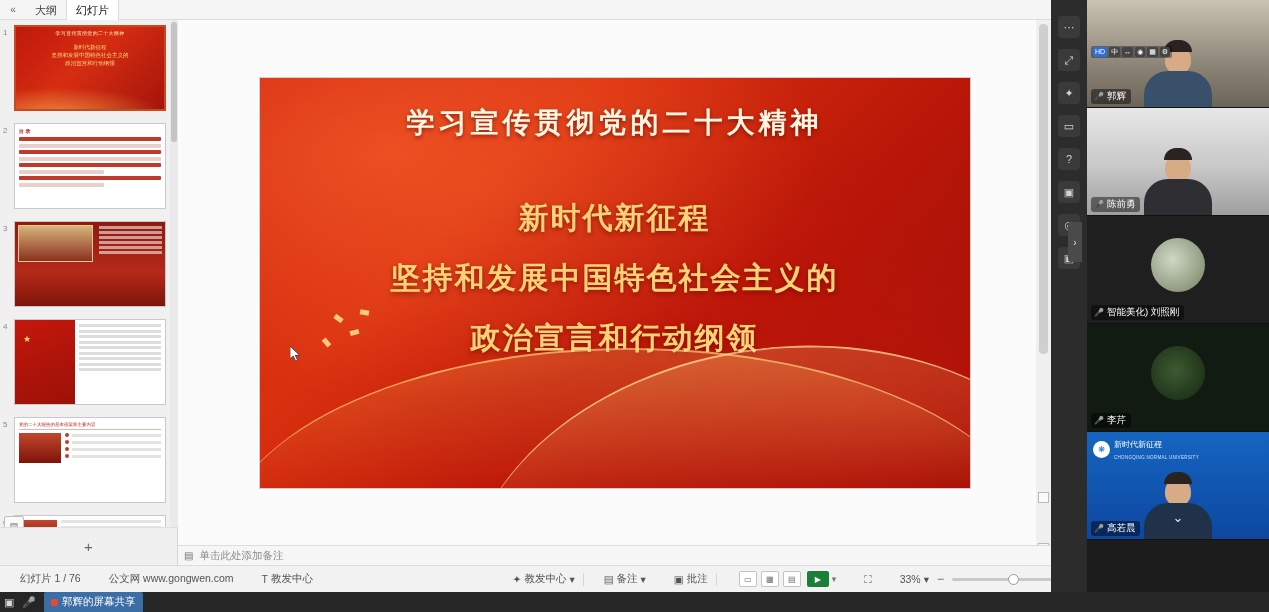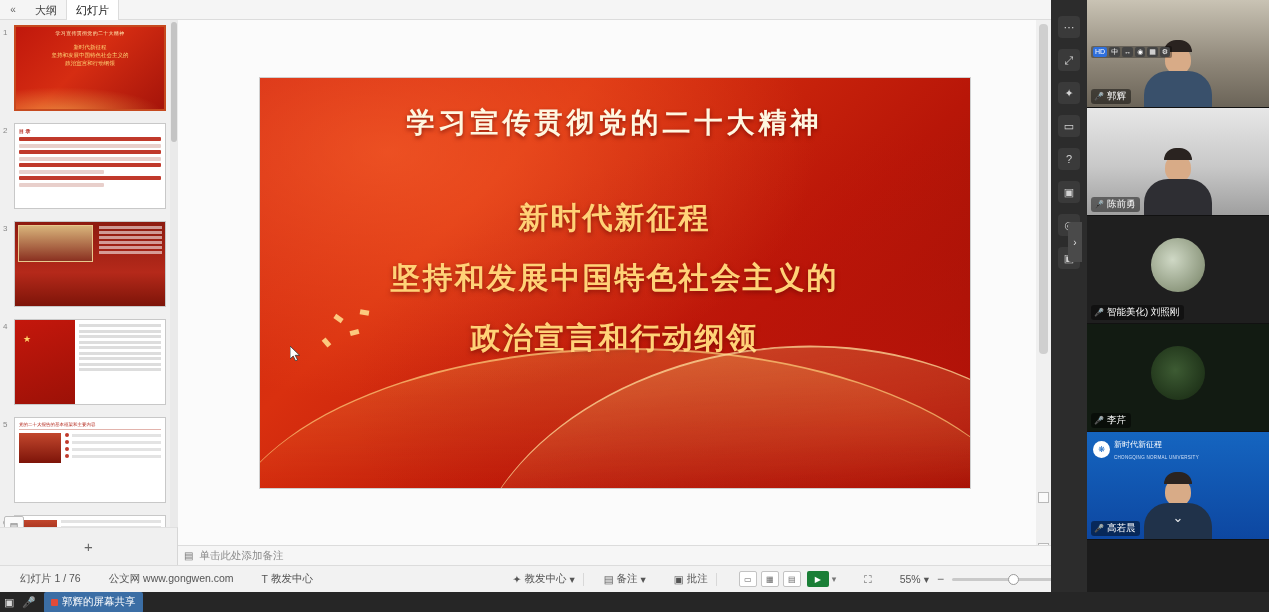--- a/index.html
+++ b/index.html
@@ -449,21 +449,21 @@
         <div class="sep"></div>
         <div class="sb-item" style="gap:0">
           <span class="view-btn">▭</span>
           <span class="view-btn">▦</span>
           <span class="view-btn">▤</span>
           <span class="play-btn">▶</span>
           <span style="font-size:9px;color:#777;margin-left:3px">▾</span>
         </div>
         <div class="sb-item">⛶</div>
         <div class="sb-item">
-          <span>55%</span>
+          <span>33%</span>
           <span>▾</span>
         </div>
         <span style="font-size:12px;color:#666">−</span>
         <div class="zoom-slider">
           <div class="zoom-knob"></div>
         </div>
         <span style="font-size:12px;color:#666;margin-right:10px">+</span>
       </div>
     </div>
   </div>

